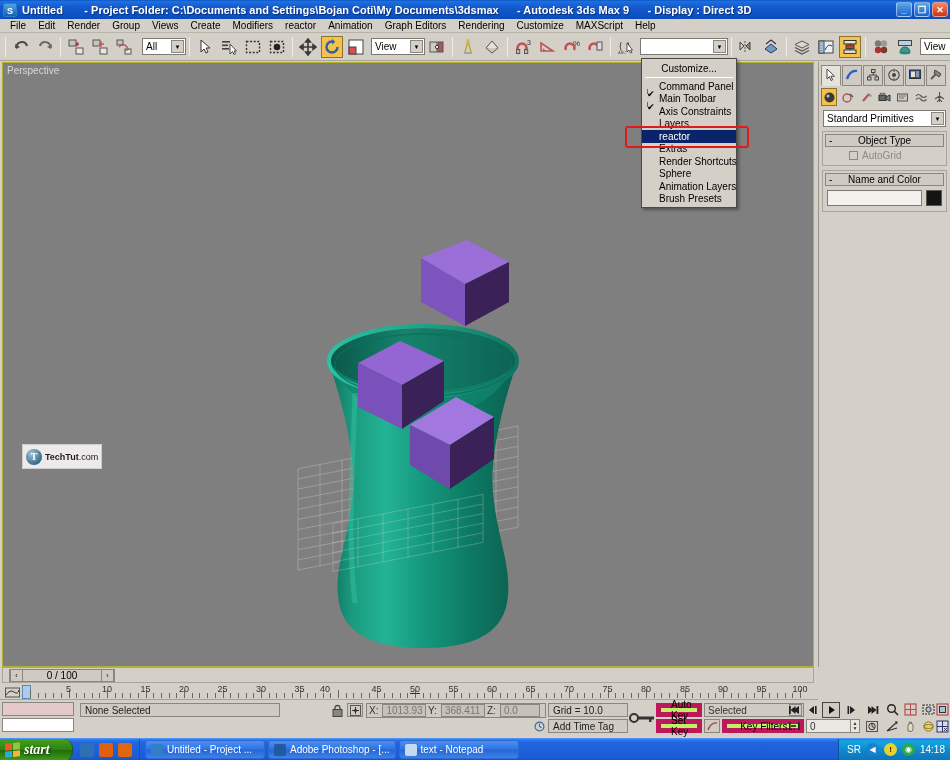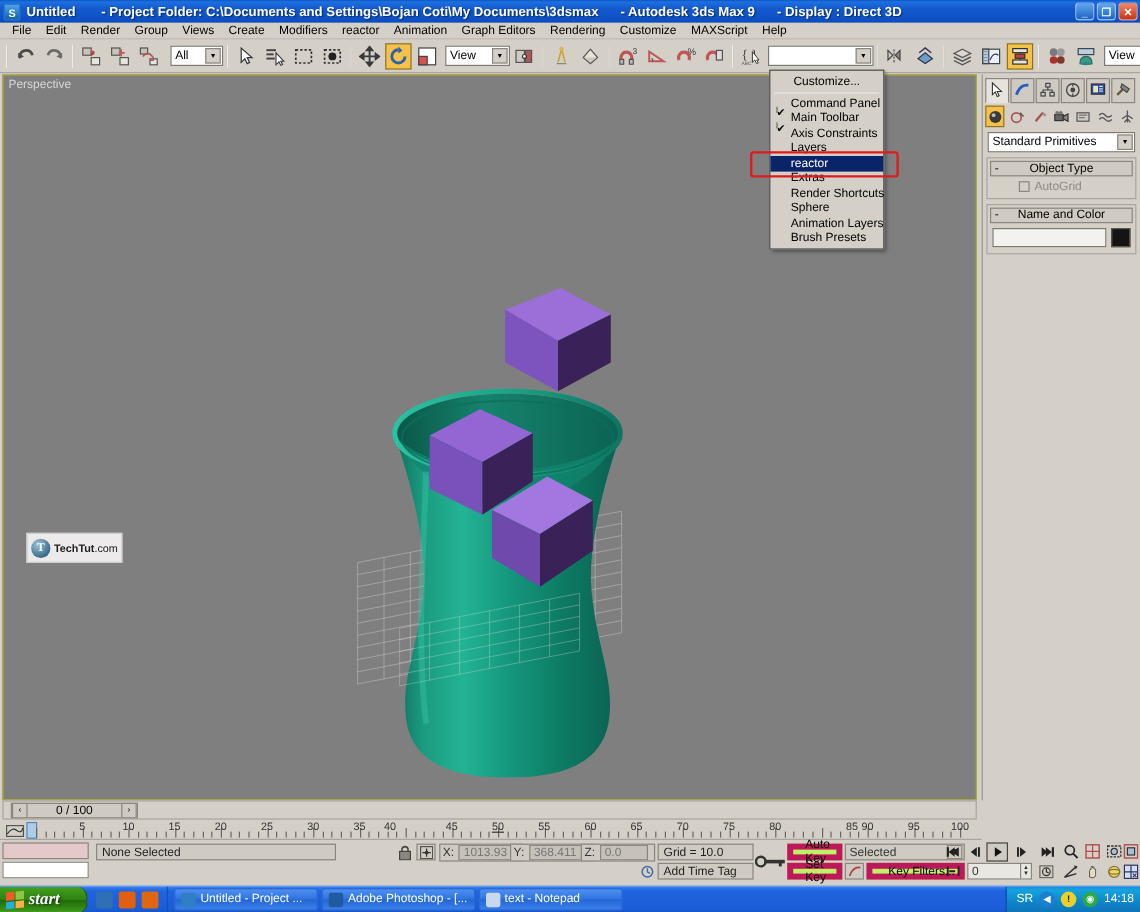--- a/index.html
+++ b/index.html
@@ -890,21 +890,21 @@
         <div class="tick" style="left: 600.9px;"></div>
         <div class="tick" style="left: 608.6px;"></div>
         <div class="tick" style="left: 616.3px;"></div>
         <div class="tick major" style="left: 624px;"></div>
         <div class="ticklbl" style="left: 624px;">80</div>
         <div class="tick" style="left: 631.7px;"></div>
         <div class="tick" style="left: 639.4px;"></div>
         <div class="tick" style="left: 647.1px;"></div>
         <div class="tick" style="left: 654.8px;"></div>
         <div class="tick major" style="left: 662.5px;"></div>
-        <div class="ticklbl" style="left: 688px; text-align: right;">85</div>
+        <div class="ticklbl" style="left: 663px; text-align: right;">85</div>
         <div class="tick" style="left: 670.2px;"></div>
         <div class="tick" style="left: 677.9px;"></div>
         <div class="tick" style="left: 685.6px;"></div>
         <div class="tick" style="left: 693.3px;"></div>
         <div class="tick major" style="left: 701px;"></div>
         <div class="ticklbl" style="left: 701px;">90</div>
         <div class="tick" style="left: 708.7px;"></div>
         <div class="tick" style="left: 716.4px;"></div>
         <div class="tick" style="left: 724.1px;"></div>
         <div class="tick" style="left: 731.8px;"></div>

